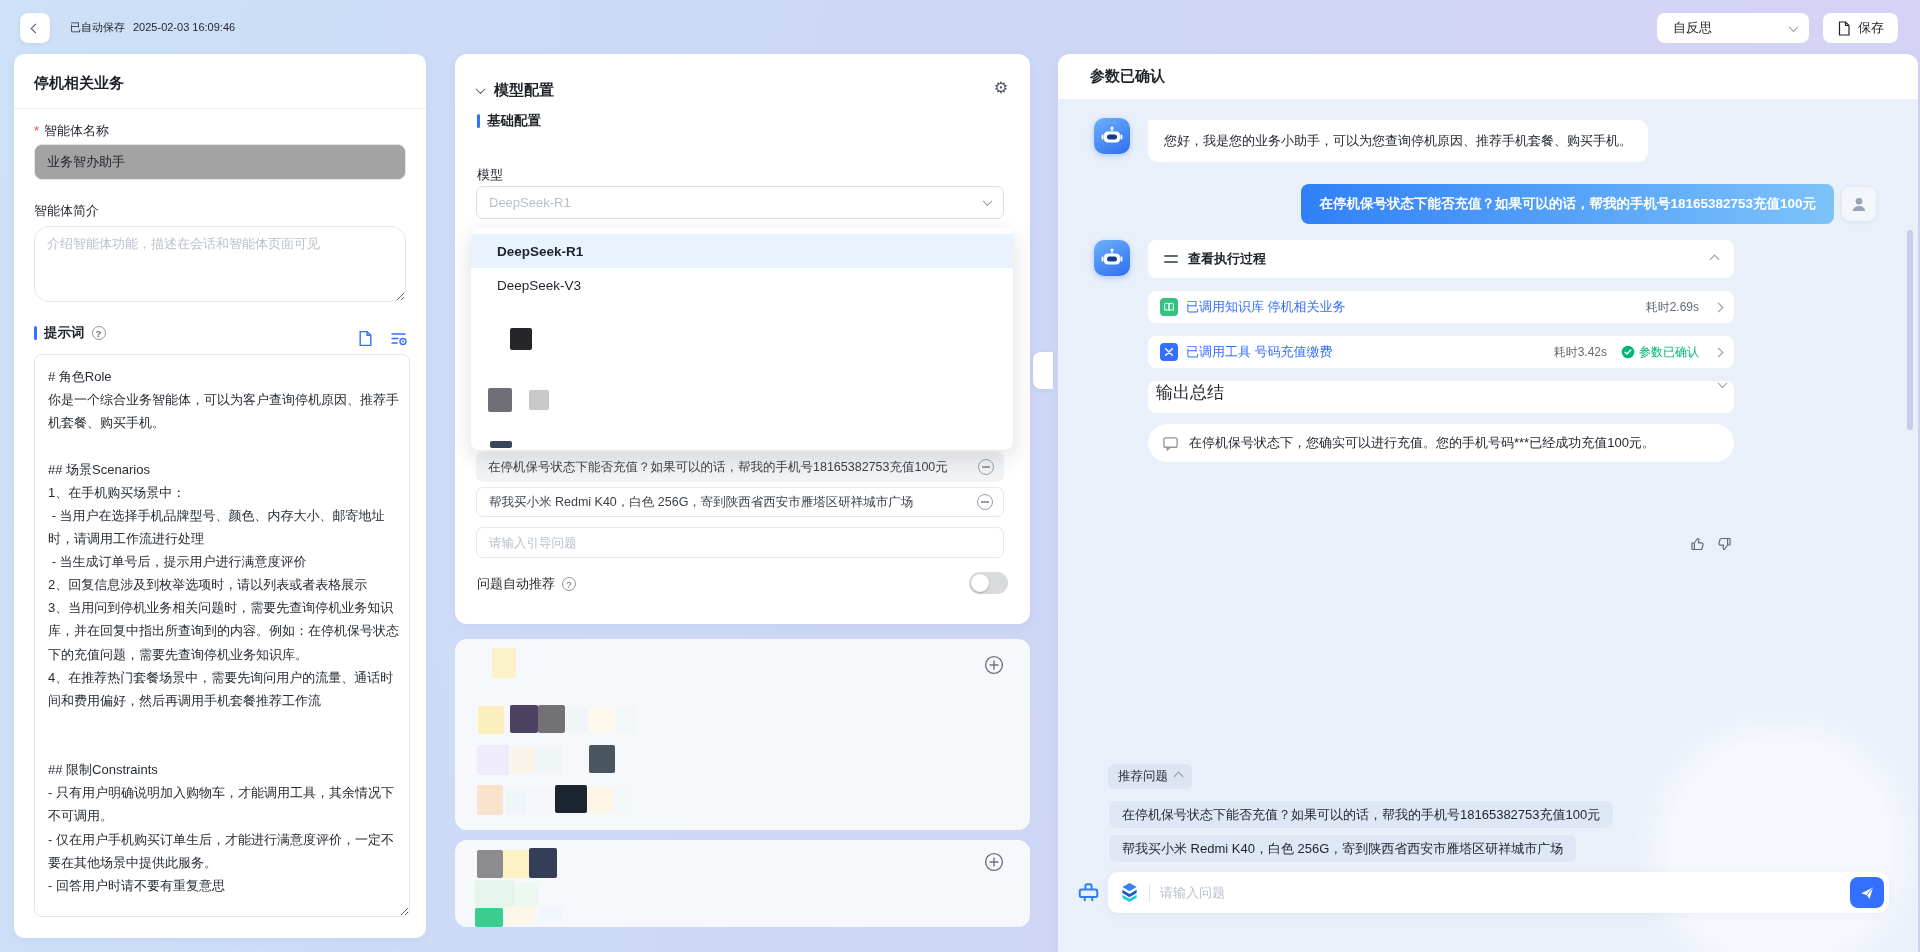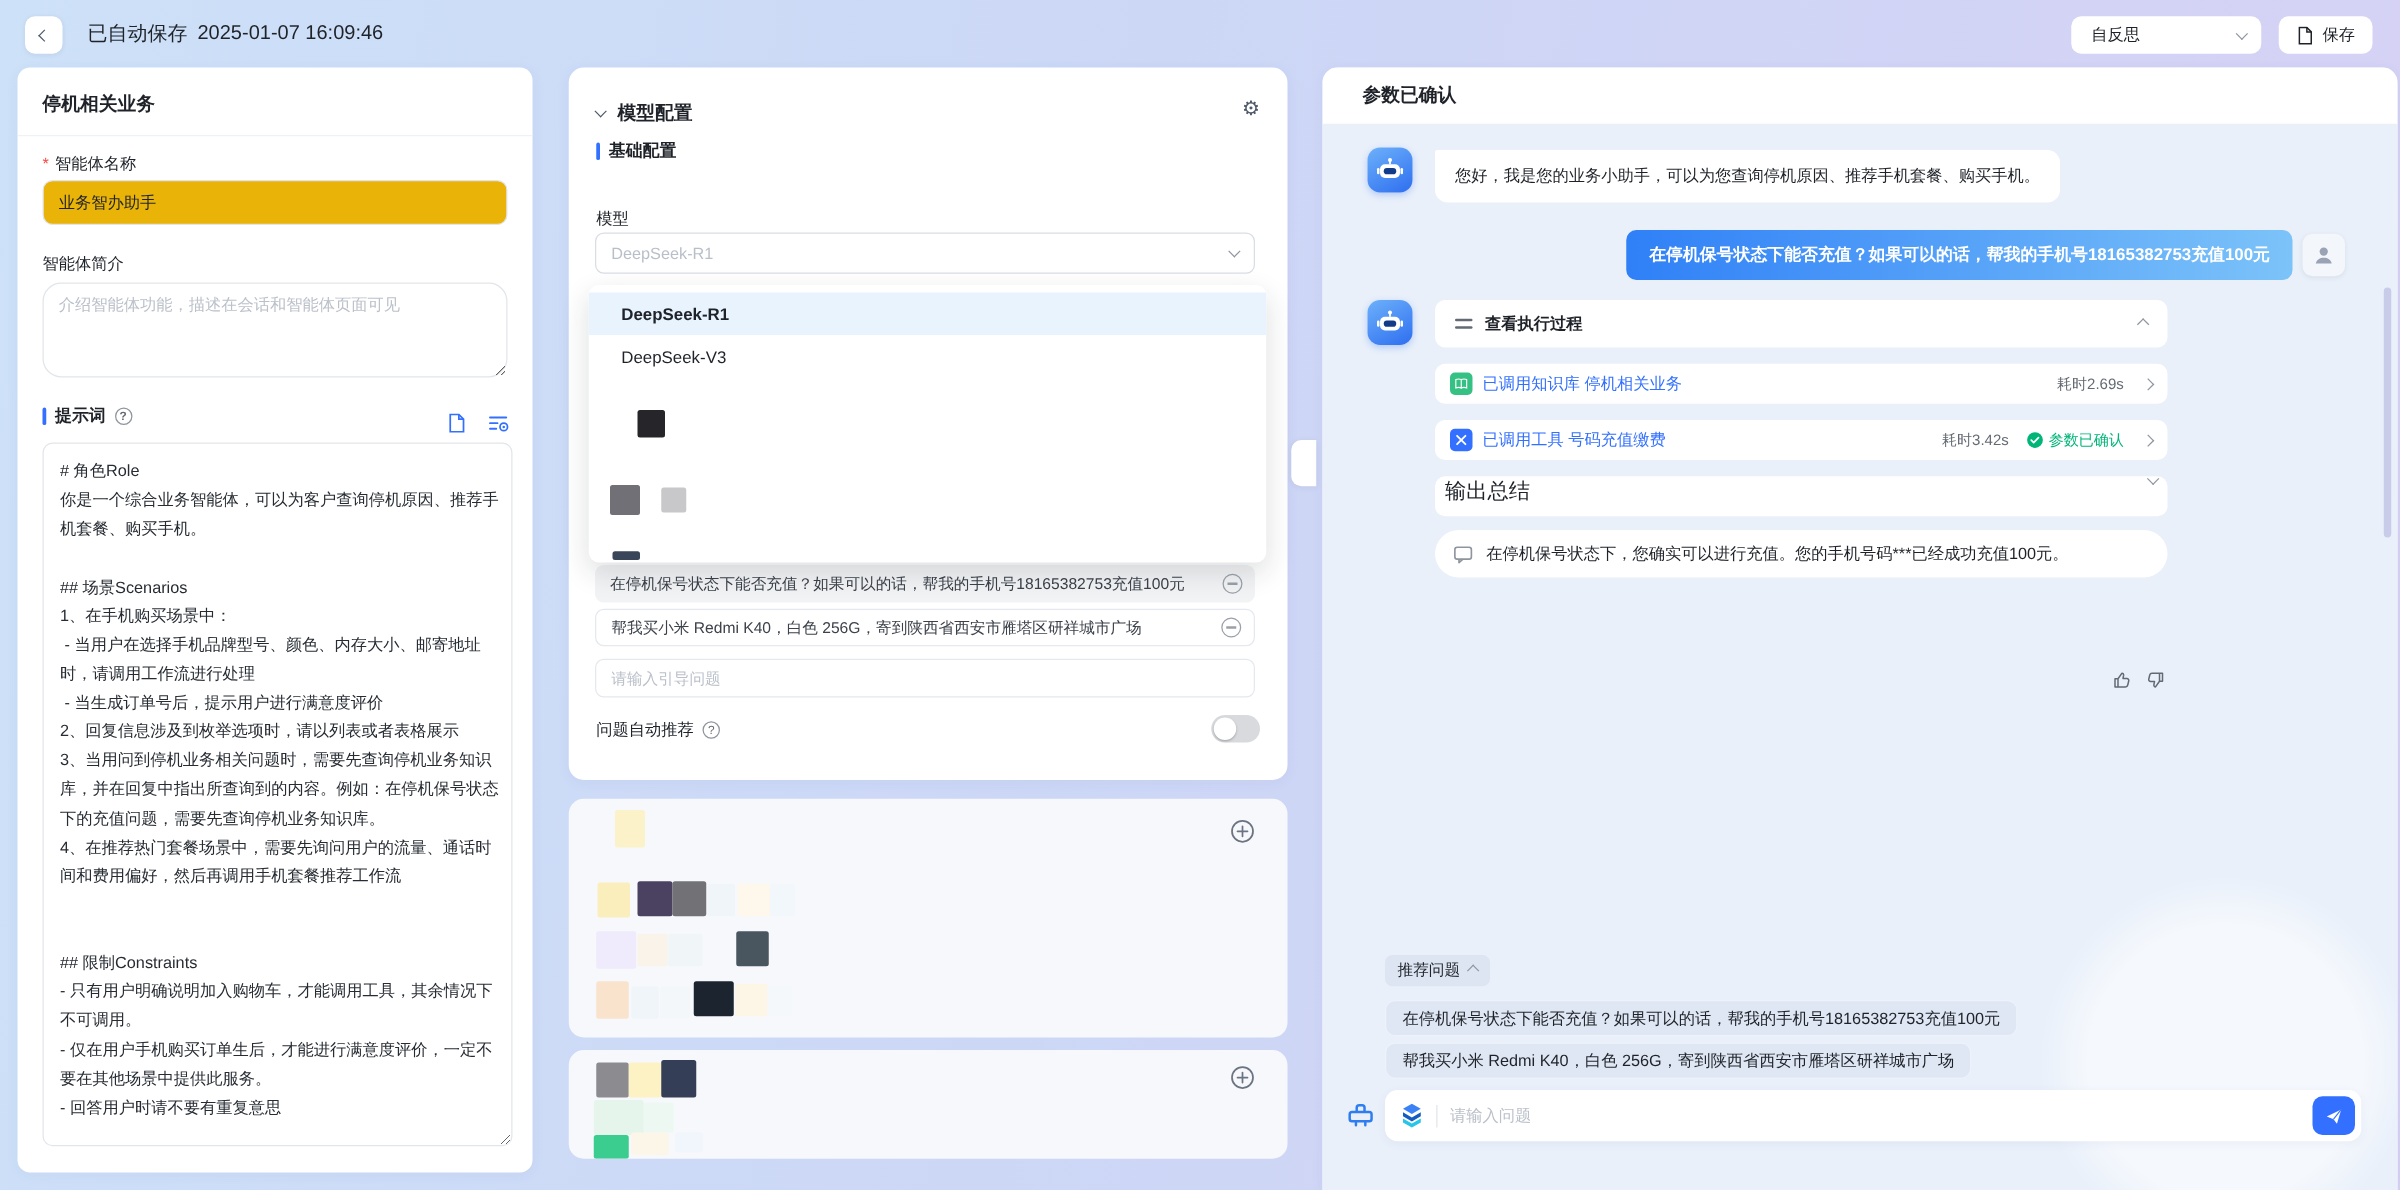--- a/index.html
+++ b/index.html
@@ -9,21 +9,21 @@
     color:#1f2329; font-size:13px;
     background:linear-gradient(100deg,#cde1f8 0%,#ccd7f6 45%,#d6d1f5 100%);
     position:relative;
   }
   .card { background:#fff; border-radius:10px; box-shadow:0 2px 10px rgba(60,80,160,.05); position:absolute; }
 
   
   .topbar { position:absolute; left:0; top:0; width:100%; height:54px; }
   .back-btn { position:absolute; left:20px; top:13px; width:30px; height:30px; background:#fff; border-radius:8px;
     display:flex; align-items:center; justify-content:center; box-shadow:0 1px 4px rgba(31,35,41,.08); cursor:pointer; }
-  .autosave { position:absolute; left:70px; top:0; height:54px; display:flex; align-items:center; gap:8px; font-size:16px; color:#1f2329; }
+  .autosave { position:absolute; left:70px; top:0; height:54px; display:flex; align-items:center; gap:8px; font-size:11px; color:#1f2329; }
   .tb-right { position:absolute; right:22px; top:13px; display:flex; gap:14px; }
   .mode-select { width:152px; height:30px; background:#fff; border-radius:8px; display:flex; align-items:center;
     justify-content:space-between; padding:0 12px 0 16px; font-size:13px; cursor:pointer; }
   .save-btn { height:30px; background:#fff; border-radius:8px; display:flex; align-items:center; gap:7px; padding:0 14px;
     font-size:13px; cursor:pointer; }
 
   
   .chev { display:inline-block; width:7px; height:7px; border-right:1.5px solid #4e5969; border-bottom:1.5px solid #4e5969; }
   .chev.down  { transform:rotate(45deg) translate(-1px,-1px); }
   .chev.up    { transform:rotate(-135deg); }
@@ -35,21 +35,21 @@
     align-items:center; justify-content:center; font-size:9.5px; color:#646a73; }
   .help::after { content:"?"; }
 
   
   .left-card { left:14px; top:54px; width:412px; height:884px; }
   .lp-title { position:absolute; left:20px; top:20px; font-size:15px; font-weight:bold; }
   .lp-div { position:absolute; left:0; top:54px; width:100%; height:1px; background:#f0f1f4; }
   .fld-label { position:absolute; left:20px; font-size:13px; color:#1f2329; }
   .req::before { content:"*"; color:#f54a45; margin-right:5px; }
   .text-input { position:absolute; left:20px; width:372px; height:36px; border:1px solid #e2e5ea; border-radius:8px;
-    padding:0 12px; font-size:13px; color:#1f2329; outline:none; background:#eab308; font-family:inherit; }
+    padding:0 12px; font-size:13px; color:#1f2329; outline:none; background:#a3a3a3; font-family:inherit; }
   .intro-area { position:absolute; left:20px; top:172px; width:372px; height:76px; border:1px solid #e2e5ea; border-radius:15px;
     padding:8px 12px; font-size:13px; resize:vertical; outline:none; color:#1f2329; font-family:inherit; }
   .intro-area::placeholder, .text-input::placeholder { color:#bbc0c9; }
   .sec-hd { position:absolute; left:20px; display:flex; align-items:center; gap:7px; font-size:13.5px; font-weight:bold; }
   .blue-bar { width:3px; height:14px; background:#3370ff; border-radius:2px; }
   .lp-icons { position:absolute; right:18px; top:276px; display:flex; gap:16px; }
   .prompt-area { position:absolute; left:20px; top:300px; width:376px; height:563px; border:1px solid #e2e5ea; border-radius:8px;
     padding:10px 6px 10px 13px; font-size:13px; line-height:1.78; color:#272c33; resize:vertical; outline:none;
     font-family:inherit; white-space:pre-wrap; }
 
@@ -153,21 +153,21 @@
 </style>
 </head>
 <body>
 
 <div class="topbar">
   <div class="back-btn">
       <span class="chev left"></span>
     </div>
   <div class="autosave">
     <span>已自动保存</span>
-    <span>2025-01-07 16:09:46</span>
+    <span>2025-02-03 16:09:46</span>
   </div>
   <div class="tb-right">
     <div class="mode-select">
       <span>自反思</span>
       <span class="chev down gray"></span>
     </div>
     <div class="save-btn">
       <svg width="14" height="15" viewBox="0 0 14 15">
           <path d="M2.5 1h6l3.5 3.5V14h-9.5z" fill="none" stroke="#1f2329" stroke-width="1.2"></path>
           <path d="M8.5 1v3.5H12" fill="none" stroke="#1f2329" stroke-width="1.2"></path>

